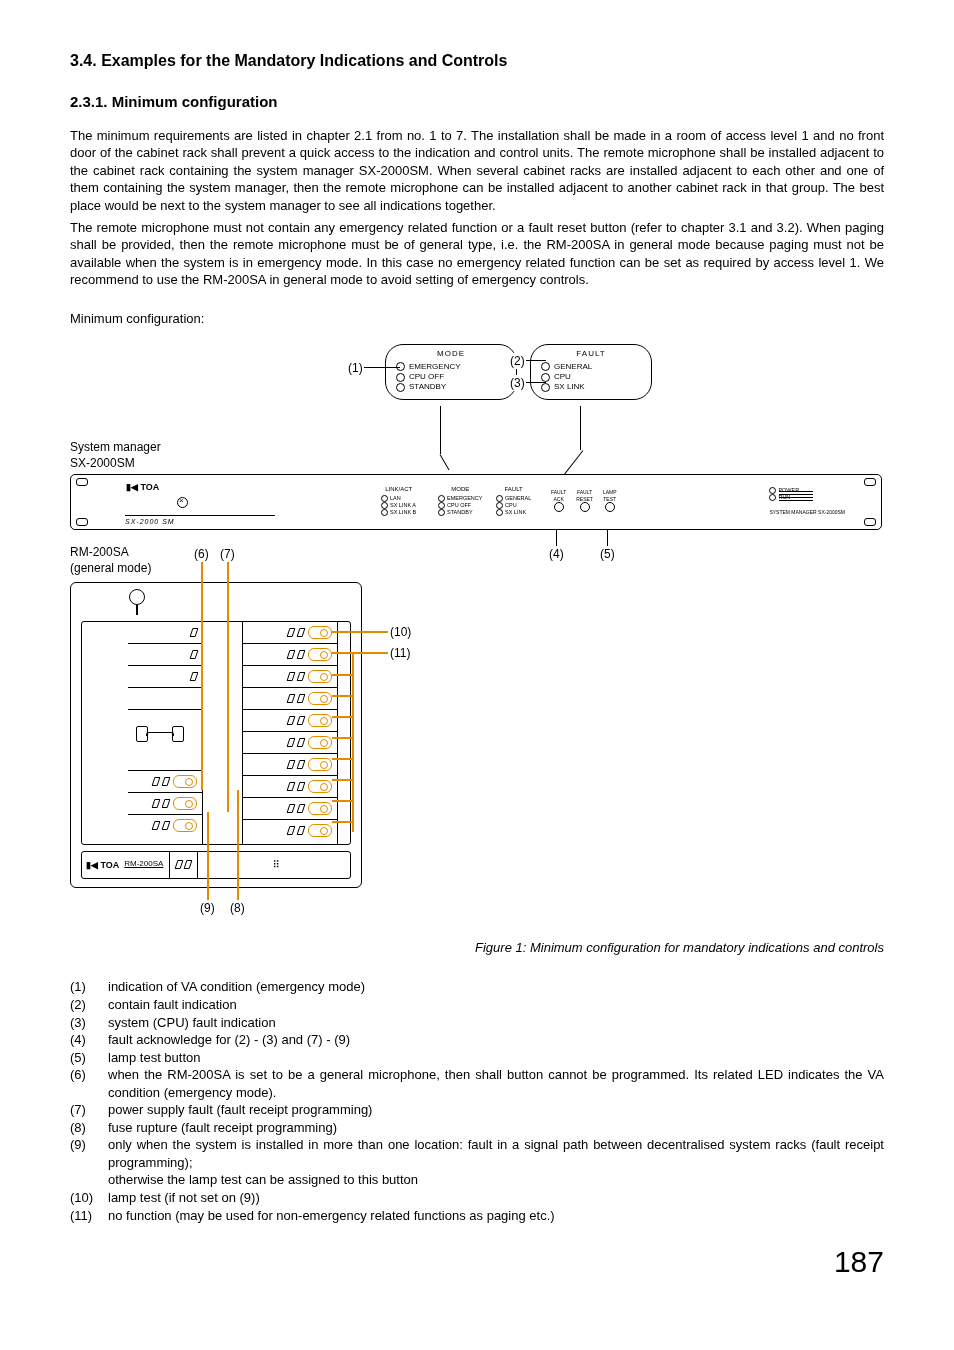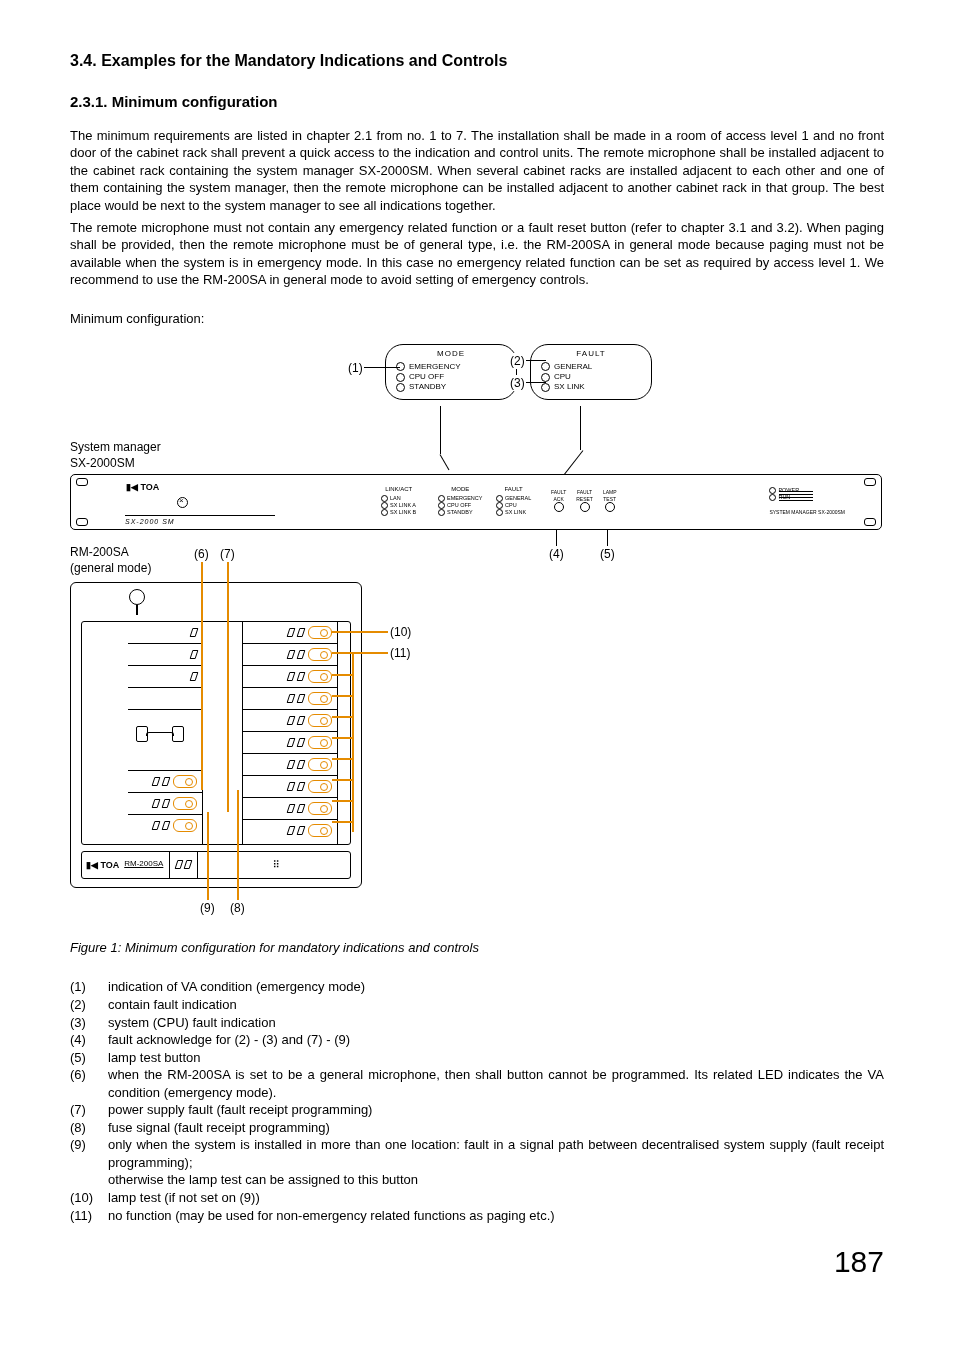--- a/index.html
+++ b/index.html
@@ -28,21 +28,21 @@
     margin: 0 0 4px 0;
   }
   p.lead {
     margin: 0 0 4px 0;
   }
   .figure-area {
     margin: 6px 0 12px 0;
   }
   .figure-caption {
     font-style: italic;
-    text-align: left;
+    text-align: right;
     margin: 15px 0 22px 0;
   }
   
   .legend {
     margin: 0;
     padding: 0;
   }
   .legend .row {
     display: flex;
   }
@@ -473,25 +473,25 @@
   <div class="row">
       <div class="num">(6)</div>
       <div class="txt" style="text-align:justify;">when the RM-200SA is set to be a general microphone, then shall button cannot be programmed. Its related LED indicates the VA condition (emergency mode).</div>
     </div>
   <div class="row">
       <div class="num">(7)</div>
       <div class="txt">power supply fault (fault receipt programming)</div>
     </div>
   <div class="row">
       <div class="num">(8)</div>
-      <div class="txt">fuse signal (fault receipt programming)</div>
+      <div class="txt">fuse rupture (fault receipt programming)</div>
     </div>
   <div class="row">
       <div class="num">(9)</div>
-      <div class="txt" style="white-space:pre-line; text-align:justify;">only when the system is installed in more than one location: fault in a signal path between decentralised system supply (fault receipt programming);
+      <div class="txt" style="white-space:pre-line; text-align:justify;">only when the system is installed in more than one location: fault in a signal path between decentralised system racks (fault receipt programming);
 otherwise the lamp test can be assigned to this button</div>
     </div>
   <div class="row">
       <div class="num">(10)</div>
       <div class="txt">lamp test (if not set on (9))</div>
     </div>
   <div class="row">
       <div class="num">(11)</div>
       <div class="txt">no function (may be used for non-emergency related functions as paging etc.)</div>
     </div>

